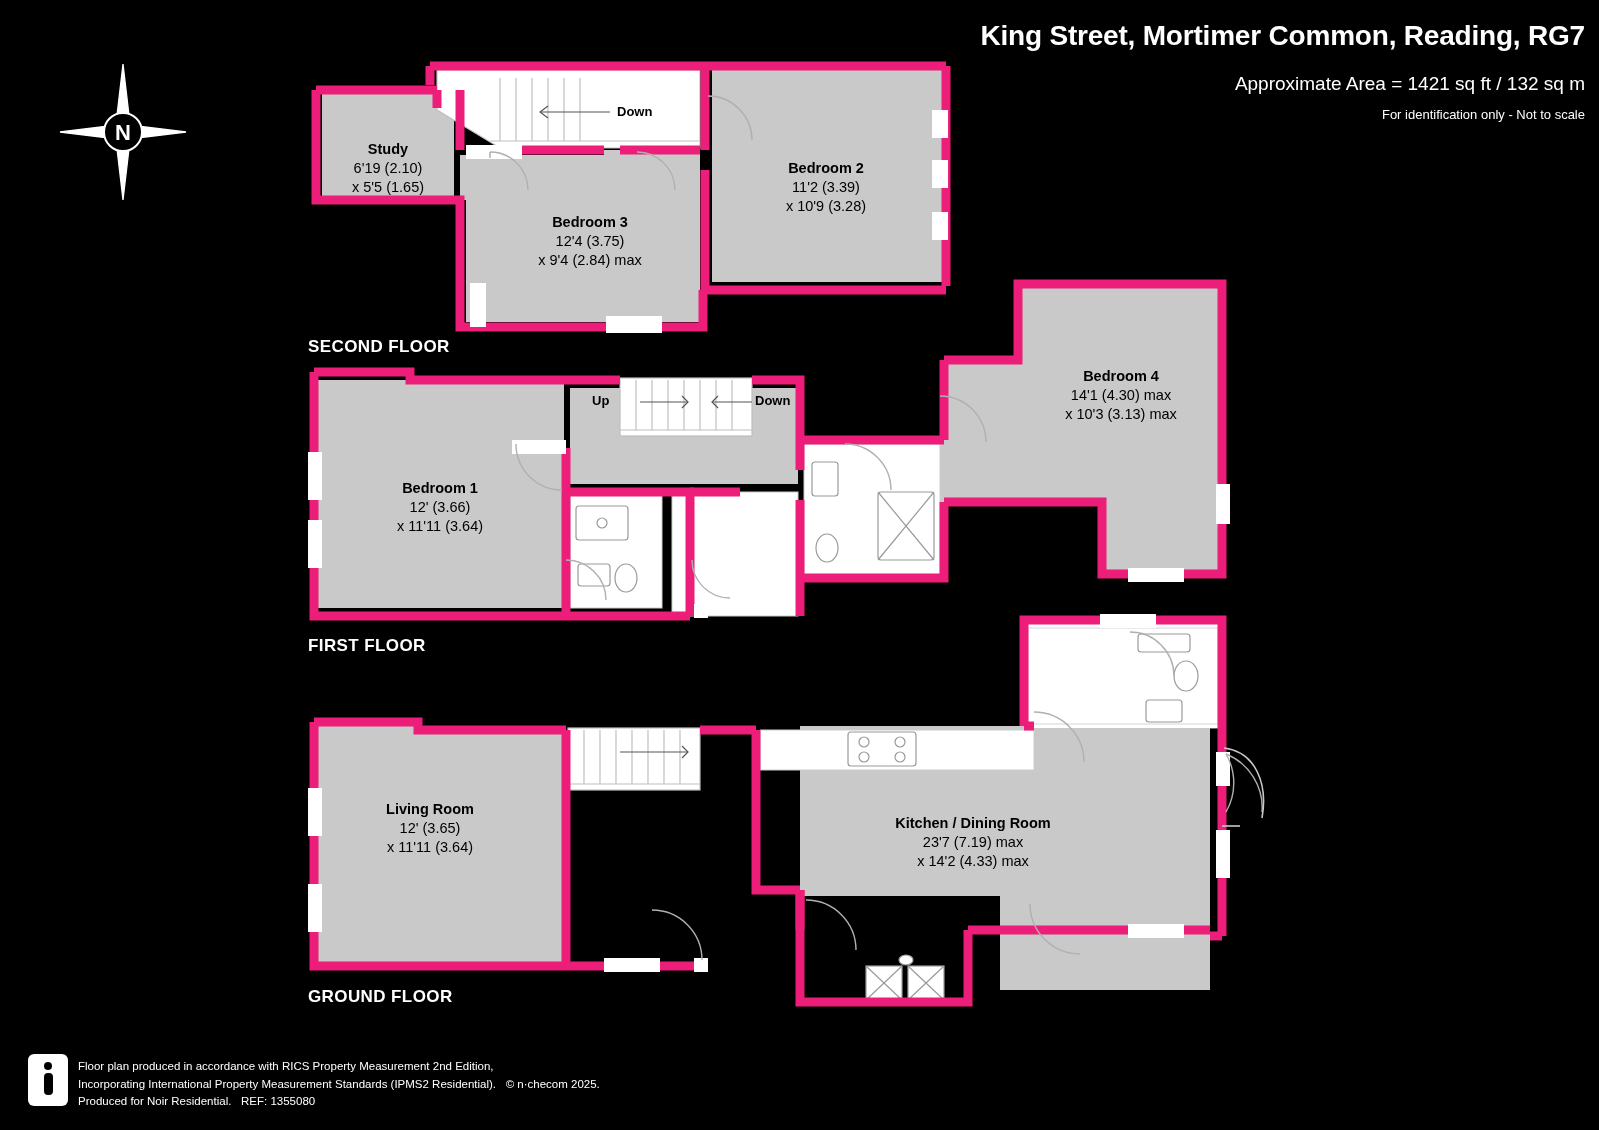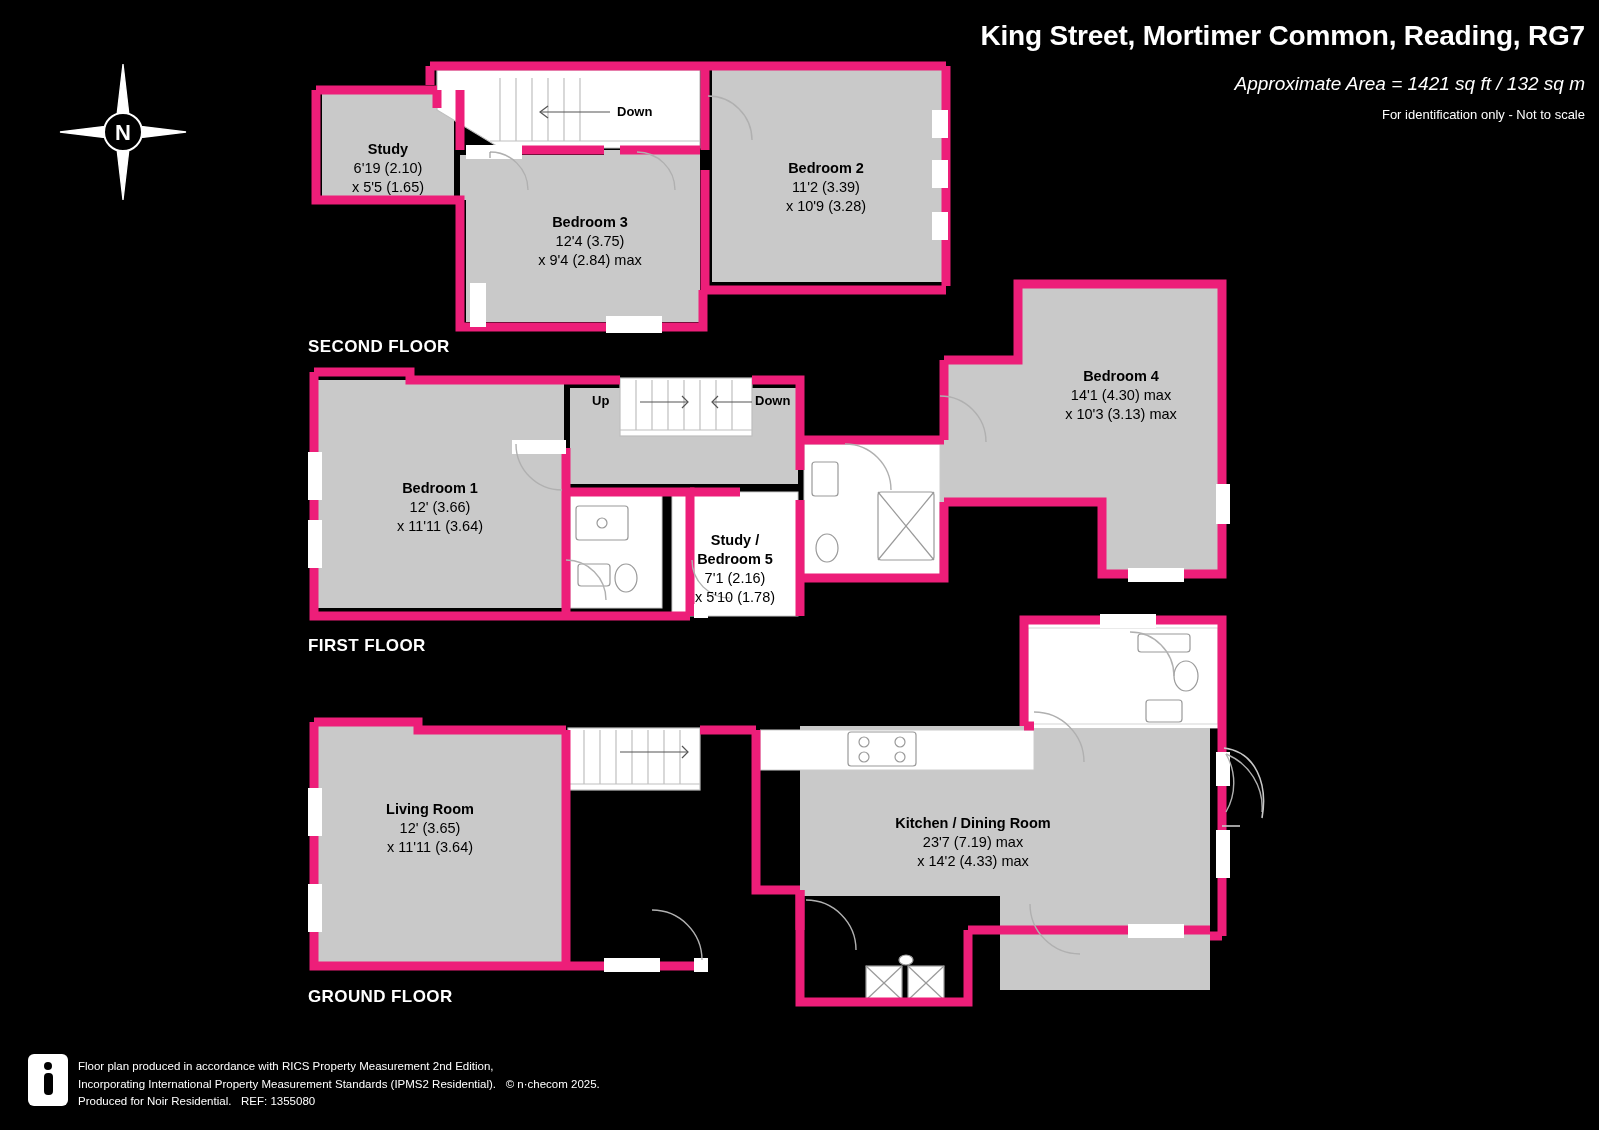--- a/index.html
+++ b/index.html
@@ -3,21 +3,21 @@
 <meta charset="utf-8">
 <style>
   html,body{margin:0;padding:0;background:#000;}
   body{width:1599px;height:1130px;position:relative;overflow:hidden;
        font-family:"Liberation Sans",sans-serif;color:#000;}
   .stage{position:absolute;left:0;top:0;width:1599px;height:1130px;}
 
   
   #title{position:absolute;right:14px;top:20px;color:#fff;font-size:28px;font-weight:bold;
          letter-spacing:-.2px;white-space:nowrap;}
-  #area{position:absolute;right:14px;top:73px;color:#fff;font-size:19px;white-space:nowrap;font-style:italic;}
+  #area{position:absolute;right:14px;top:73px;color:#fff;font-size:19px;white-space:nowrap;}
   #disclaimer{position:absolute;right:14px;top:107px;color:#fff;font-size:13px;white-space:nowrap;}
 
   
   #compass{position:absolute;left:58px;top:62px;width:130px;height:140px;}
 
   
   .floor-label{position:absolute;color:#fff;font-size:17px;font-weight:bold;letter-spacing:.4px;}
   #person-badge{position:absolute;left:28px;bottom:24px;width:40px;height:52px;border-radius:6px;
      background:#fff;}
   #person-badge .head{position:absolute;left:16px;top:8px;width:8px;height:8px;border-radius:50%;background:#000;}
@@ -326,26 +326,20 @@
     <div>12' (3.66)</div>
     <div>x 11'11 (3.64)</div>
   </div>
 
   <div class="room" style="left:1018px;top:367px;width:206px;">
     <div class="nm">Bedroom 4</div>
     <div>14'1 (4.30) max</div>
     <div>x 10'3 (3.13) max</div>
   </div>
 
-  <div class="room" style="left:672px;top:531px;width:126px;">
-    <div class="nm">Study /</div>
-    <div class="nm">Bedroom 5</div>
-    <div>7'1 (2.16)</div>
-    <div>x 5'10 (1.78)</div>
-  </div>
 
   <div class="room" style="left:320px;top:800px;width:220px;">
     <div class="nm">Living Room</div>
     <div>12' (3.65)</div>
     <div>x 11'11 (3.64)</div>
   </div>
 
   <div class="room" style="left:838px;top:814px;width:270px;">
     <div class="nm">Kitchen / Dining Room</div>
     <div>23'7 (7.19) max</div>

